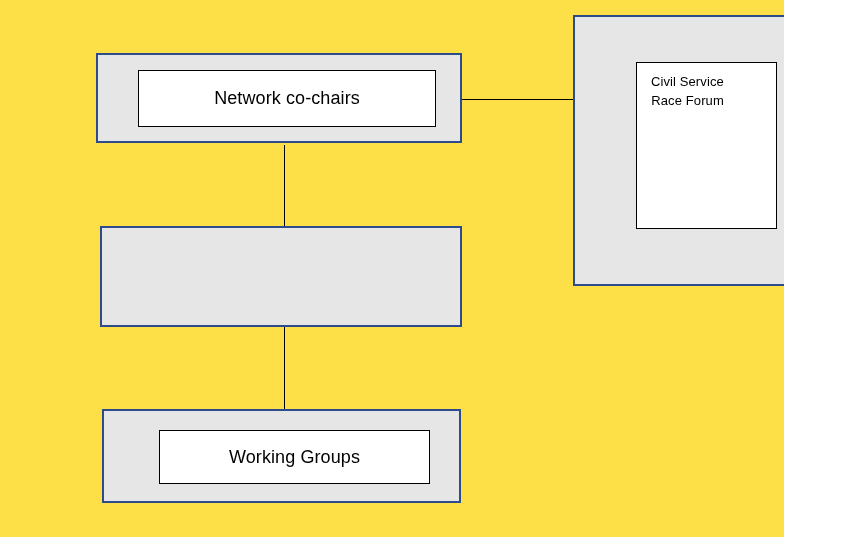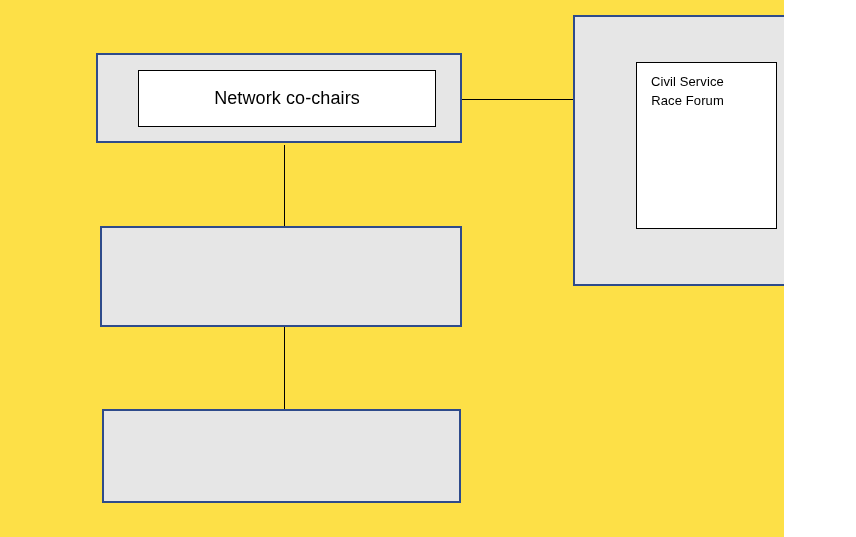--- a/index.html
+++ b/index.html
@@ -93,20 +93,23 @@
   </div>
   <div class="label-box" id="label-network">
     <span class="label-text">Network co-chairs</span>
   </div>
 
   <div class="group-box" id="box-executive">
   </div>
 
   <div class="group-box" id="box-working">
   </div>
+  <div class="label-box" id="label-working">
+    <span class="label-text">Working Groups</span>
+  </div>
 
   <div class="group-box" id="box-forum">
   </div>
   <div class="label-box align-topleft" id="label-forum">
     <span class="label-text">Civil Service
 Race Forum</span>
   </div>
 
   <div class="connector-h" id="connector-network-forum"></div>
   <div class="connector-v" id="connector-network-exec"></div>

